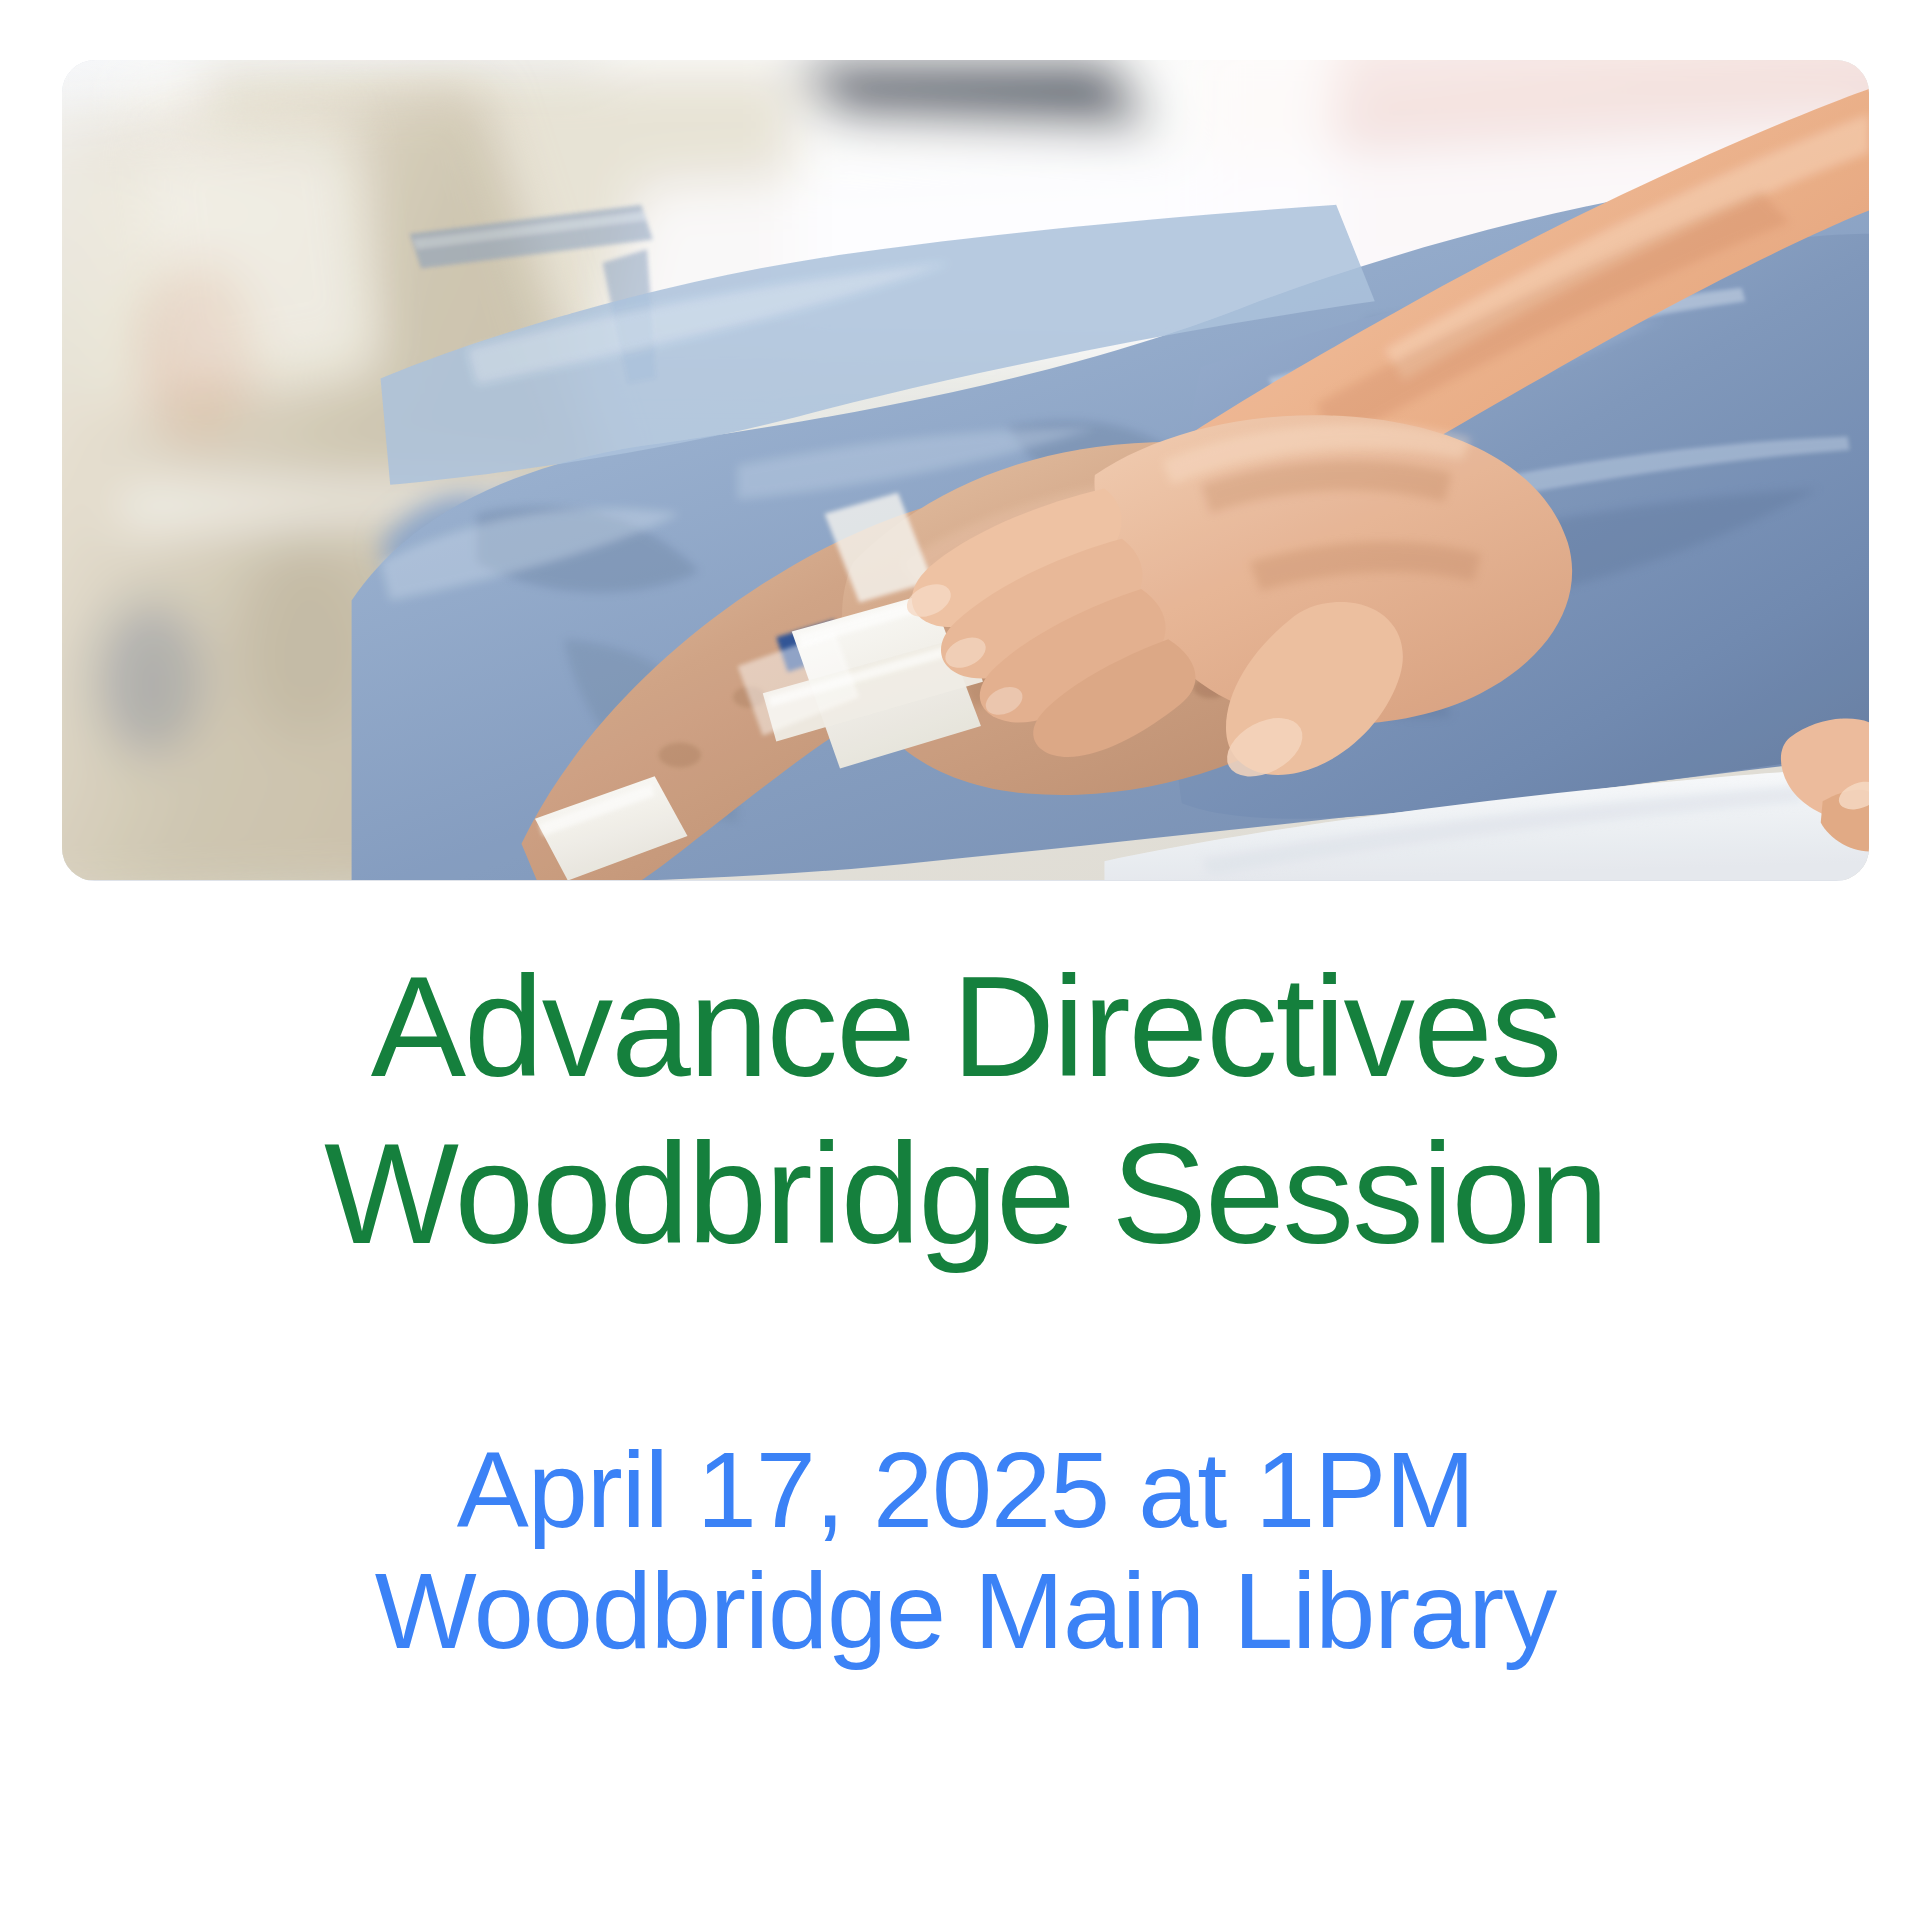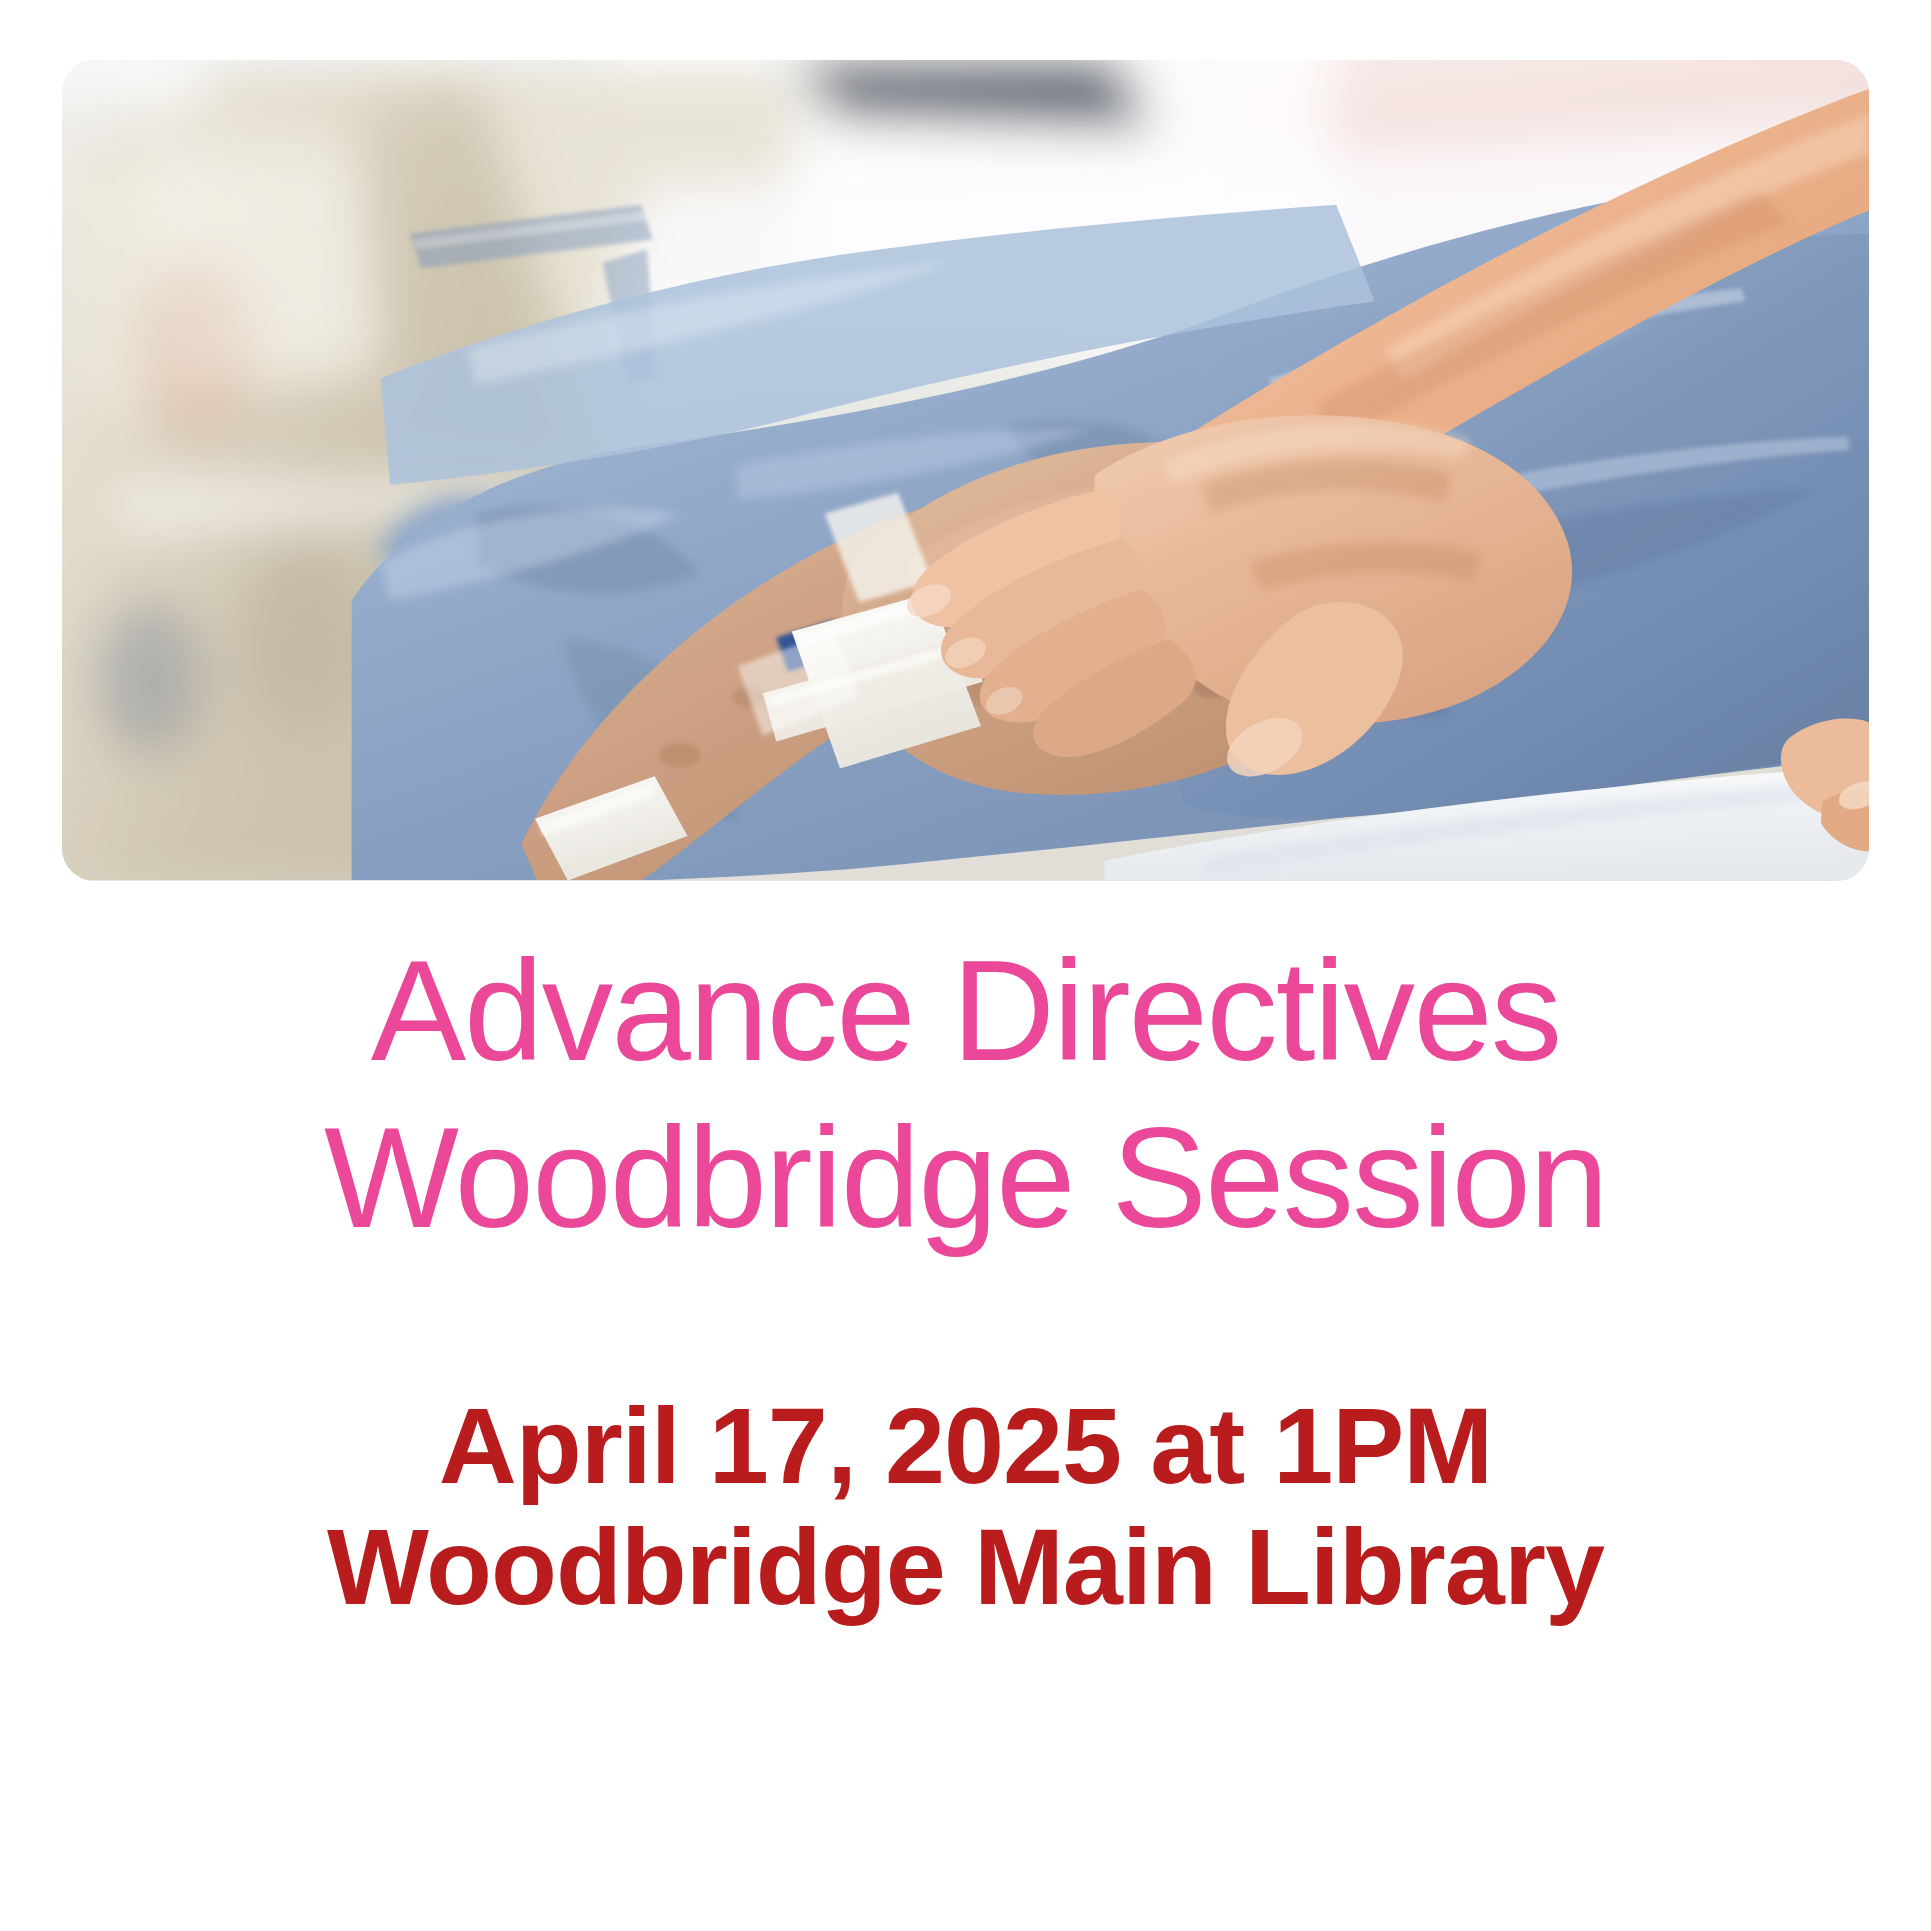--- a/index.html
+++ b/index.html
@@ -49,42 +49,42 @@
     width: 1931px;
     text-align: center;
   }
 
   .headline {
     font-family: "Liberation Sans", sans-serif;
     font-weight: 400;
     font-size: 143px;
     line-height: 1.17;
     letter-spacing: -1.9px;
-    color: #ec4899;
-    margin: 0;
+    color: #15803d;
+    margin: 16px;
     padding: 0;
   }
 
   .headline .hl-line {
     display: block;
     white-space: nowrap;
   }
 
   .spacer-gap {
     height: 124px;
   }
 
   .details {
     font-family: "Liberation Sans", sans-serif;
-    font-weight: 700;
+    font-weight: 400;
     font-size: 108px;
     line-height: 1.12;
     letter-spacing: -1px;
-    color: #b91c1c;
-    margin: 0;
+    color: #3b82f6;
+    margin: 12px;
     padding: 0;
   }
 
   .details .dt-line {
     display: block;
     white-space: nowrap;
   }
 </style>
 </head>
 <body>

